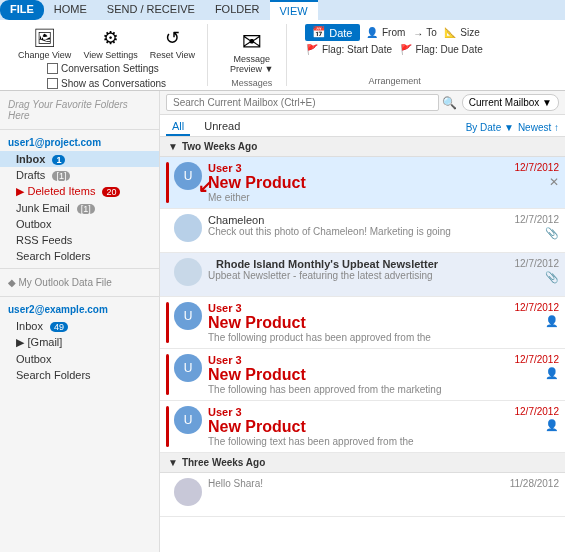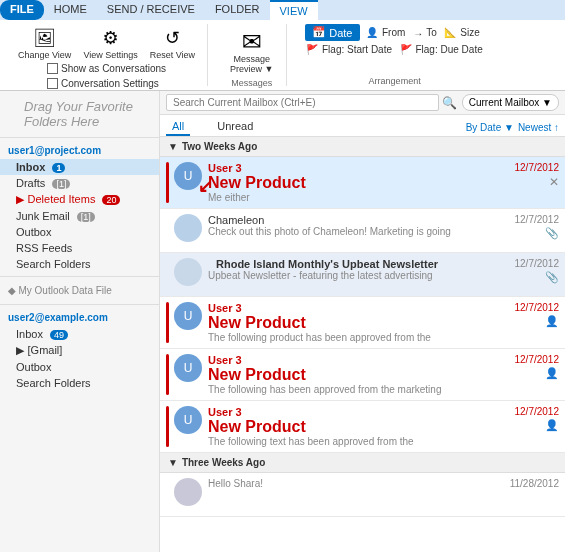--- a/index.html
+++ b/index.html
@@ -19,37 +19,37 @@
     .ribbon-btn-label { font-size: 9px; color: #333; }
     .ribbon-small-btn { display: flex; align-items: center; gap: 3px; cursor: pointer; font-size: 10px; color: #333; padding: 1px 2px; }
     .checkbox-icon { width: 11px; height: 11px; border: 1px solid #666; display: inline-block; }
     .date-btn { background: #0072c6; color: #fff; padding: 2px 8px; border-radius: 2px; font-size: 11px; display: flex; align-items: center; gap: 3px; }
 
     
     .app-body { display: flex; height: 470px; }
 
     
     .sidebar { width: 160px; background: #f5f5f5; border-right: 1px solid #ddd; overflow-y: auto; padding: 4px 0; }
-    .sidebar-drag-hint { font-size: 13px; color: #999; padding: 4px 8px; font-style: italic; margin-left: 16px; }
+    .sidebar-drag-hint { font-size: 10px; color: #999; padding: 4px 8px; font-style: italic; }
     .sidebar-account { font-size: 10px; color: #0072c6; padding: 3px 8px; font-weight: bold; cursor: pointer; }
     .sidebar-item { padding: 2px 8px 2px 16px; cursor: pointer; color: #333; font-size: 11px; }
     .sidebar-item.active { background: #cde4f7; font-weight: bold; }
     .sidebar-item .badge { background: #0072c6; color: #fff; border-radius: 8px; font-size: 9px; padding: 0 4px; margin-left: 4px; }
     .sidebar-item .badge-gray { background: #999; color: #fff; border-radius: 8px; font-size: 9px; padding: 0 4px; margin-left: 4px; }
     .sidebar-section { padding: 4px 8px; font-size: 10px; color: #888; margin-top: 4px; }
     .sidebar-divider { height: 1px; background: #ddd; margin: 4px 0; }
 
     
     .main { flex: 1; display: flex; flex-direction: column; background: #fff; }
     .search-bar { display: flex; align-items: center; padding: 3px 6px; background: #f5f5f5; border-bottom: 1px solid #ddd; gap: 4px; }
     .search-input { flex: 1; border: 1px solid #ccc; padding: 2px 6px; font-size: 10px; color: #888; border-radius: 2px; }
     .search-icon { font-size: 12px; color: #666; }
     .current-mailbox { border: 1px solid #ccc; padding: 2px 6px; font-size: 10px; background: #fff; border-radius: 8px; display: flex; align-items: center; gap: 2px; }
 
-    .view-tabs { display: flex; padding: 3px 6px 0; border-bottom: 1px solid #ddd; gap: 21px; align-items: center; }
+    .view-tabs { display: flex; padding: 3px 6px 0; border-bottom: 1px solid #ddd; gap: 8px; align-items: center; }
     .view-tab { padding: 2px 6px; cursor: pointer; font-size: 11px; color: #333; border-bottom: 2px solid transparent; }
     .view-tab.active { border-bottom: 2px solid #0072c6; color: #0072c6; }
     .sort-info { margin-left: auto; font-size: 10px; color: #666; display: flex; align-items: center; gap: 4px; }
 
     .email-list { flex: 1; overflow-y: auto; }
     .date-group-header { padding: 4px 8px; font-size: 10px; font-weight: bold; color: #333; background: #f0f0f0; border-bottom: 1px solid #ddd; display: flex; align-items: center; gap: 4px; }
 
     .email-item { display: flex; padding: 5px 6px; border-bottom: 1px solid #e8e8e8; cursor: pointer; background: #fff; position: relative; min-height: 44px; }
     .email-item.highlighted { background: #e8f0ff; }
     .email-item .left-bar { width: 3px; background: #c00; margin-right: 5px; flex-shrink: 0; border-radius: 2px; }
@@ -88,25 +88,25 @@
           <div class="ribbon-btn-label">View Settings</div>
         </div>
         <div class="ribbon-btn">
           <div class="ribbon-btn-icon">↺</div>
           <div class="ribbon-btn-label">Reset View</div>
         </div>
       </div>
       <div style="display:flex;flex-direction:column;gap:2px;margin-bottom:2px;">
         <label class="ribbon-small-btn">
           <span class="checkbox-icon"></span>
-          <span>Show as Conversations</span>
+          <span>Conversation Settings</span>
         </label>
         <label class="ribbon-small-btn">
           <span class="checkbox-icon"></span>
-          <span>Conversation Settings</span>
+          <span>Show as Conversations</span>
         </label>
       </div>
       <div class="ribbon-group-label">Current View</div>
     </div>
 
     <div class="ribbon-group">
       <div class="ribbon-btn" style="margin-top:4px;">
         <div class="ribbon-btn-icon" style="font-size:24px;">✉</div>
         <div class="ribbon-btn-label">Message</div>
         <div class="ribbon-btn-label">Preview ▼</div>

